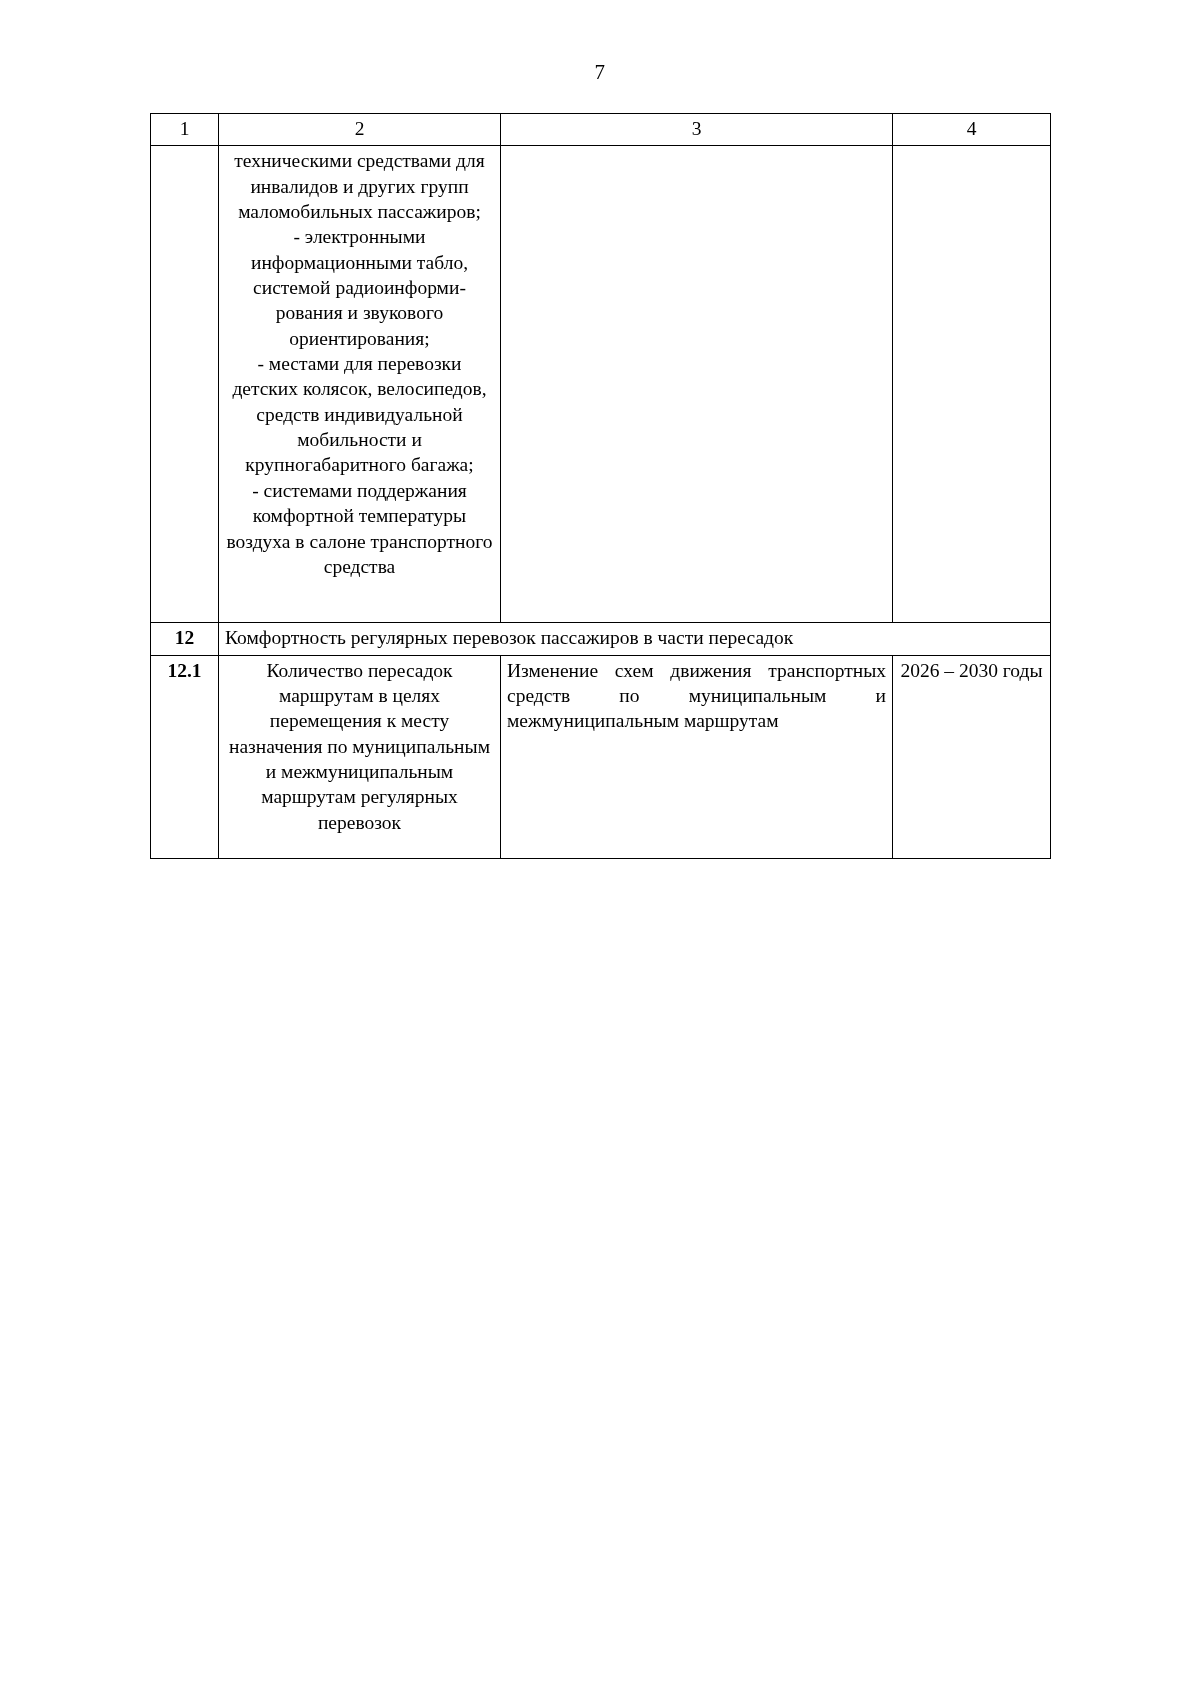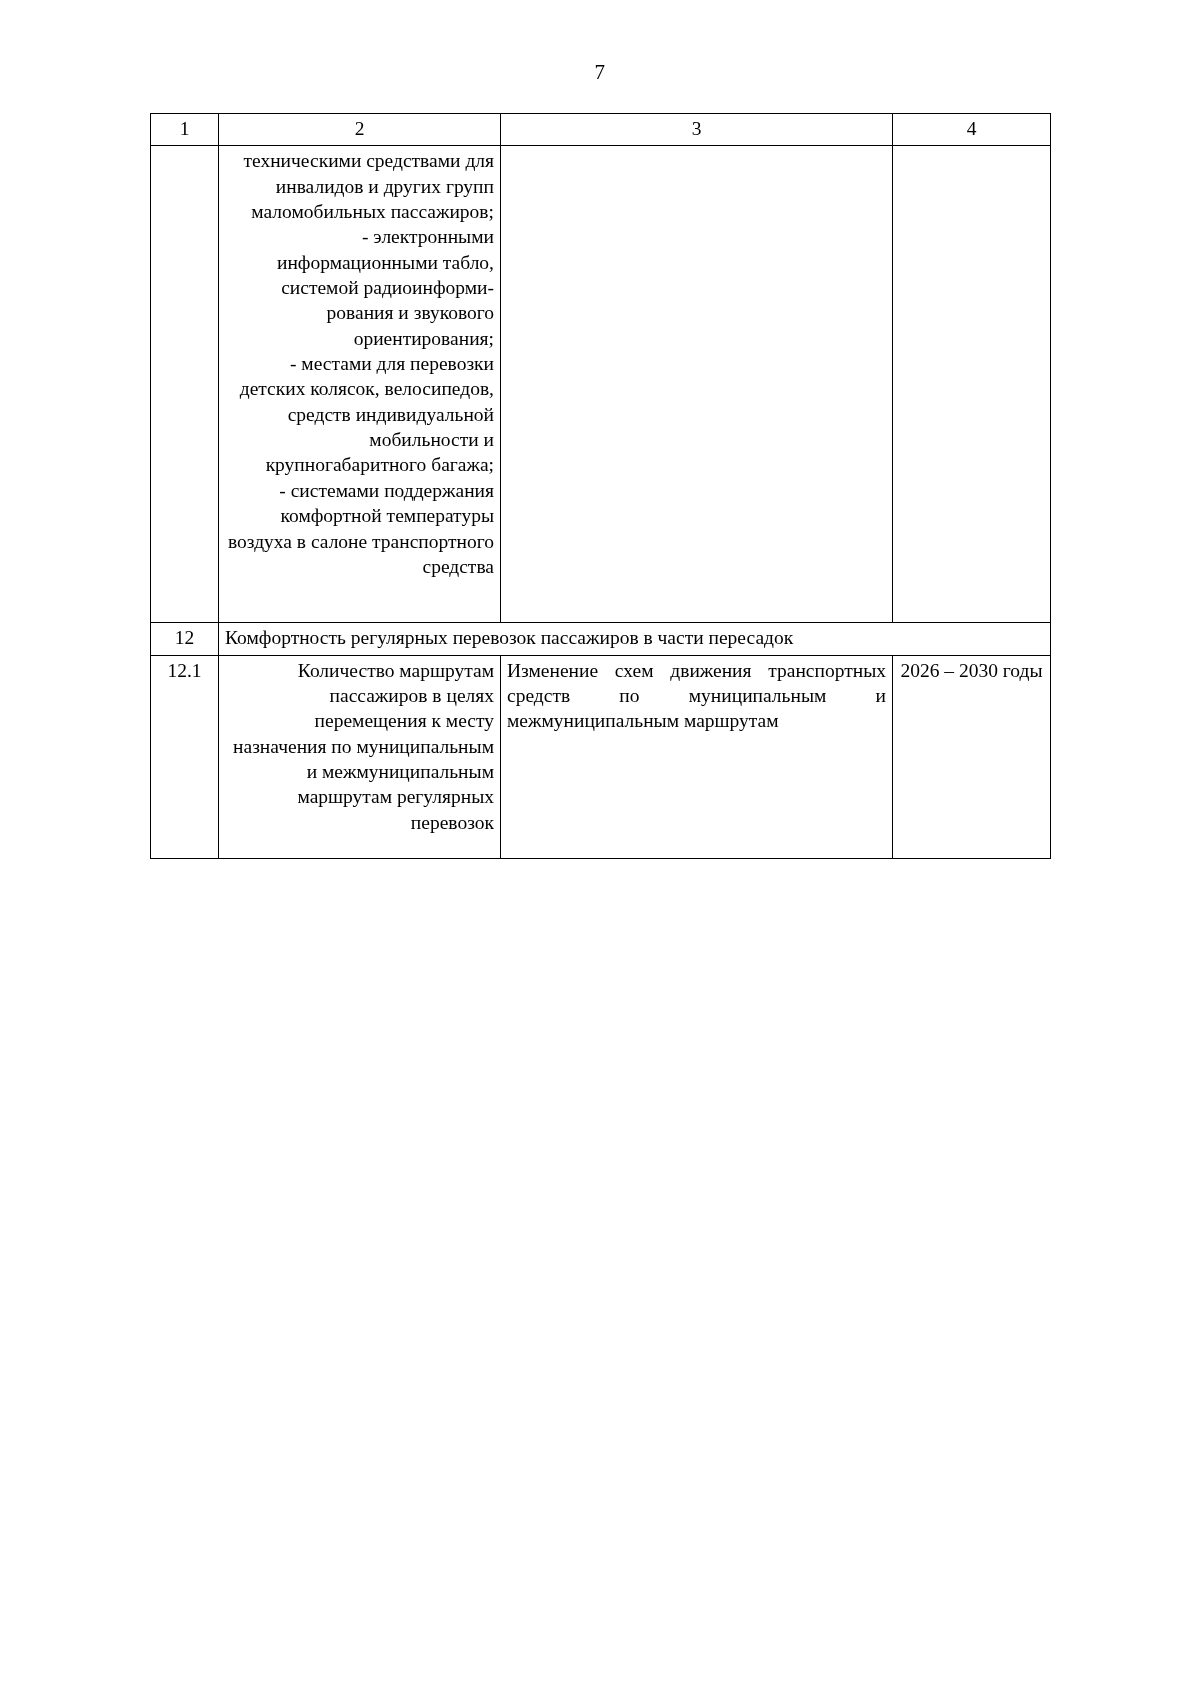--- a/index.html
+++ b/index.html
@@ -44,23 +44,23 @@
   .col2 { width: 282px; }
   .col3 { width: 392px; }
   .col4 { width: 158px; }
 
   .colnum {
     text-align: center;
     padding-top: 1px;
     padding-bottom: 1px;
     font-size: 19.5px;
   }
-  .cell-center { text-align: center; }
+  .cell-center { text-align: center; font-weight: bold; }
   .cell-justify { text-align: justify; text-align-last: left; margin-left: 12px; }
-  .cell-left { text-align: right; }
+  .cell-left { text-align: center; }
   .section-title {
     font-size: 19.5px;
     padding-top: 2px;
     padding-bottom: 2px;
   }
   .nowrap-line { white-space: pre-line; }
   .tall-cell { height: 470px; }
   .mid-cell { height: 196px; margin-top: 44px; }
   .years { text-align: center; margin-top: 35px; }
 </style>
@@ -96,20 +96,20 @@
         <td class="years"></td>
       </tr>
 
       <tr>
         <td class="cell-center">12</td>
         <td class="section-title" colspan="3">Комфортность регулярных перевозок пассажиров в части пересадок</td>
       </tr>
 
       <tr>
         <td class="cell-center mid-cell">12.1</td>
-        <td class="cell-left">Количество маршрутам пассажиров в целях перемещения к месту назначения по муниципальным и межмуниципальным маршрутам регулярных перевозок</td>
+        <td class="cell-left">Количество пересадок маршрутам в целях перемещения к месту назначения по муниципальным и межмуниципальным маршрутам регулярных перевозок</td>
         <td class="cell-justify">Изменение схем движения транспортных средств по муниципальным и межмуниципальным маршрутам</td>
         <td class="years">2026 – 2030 годы</td>
       </tr>
     </tbody>
   </table>
 
 </div>
 
 </body></html>

